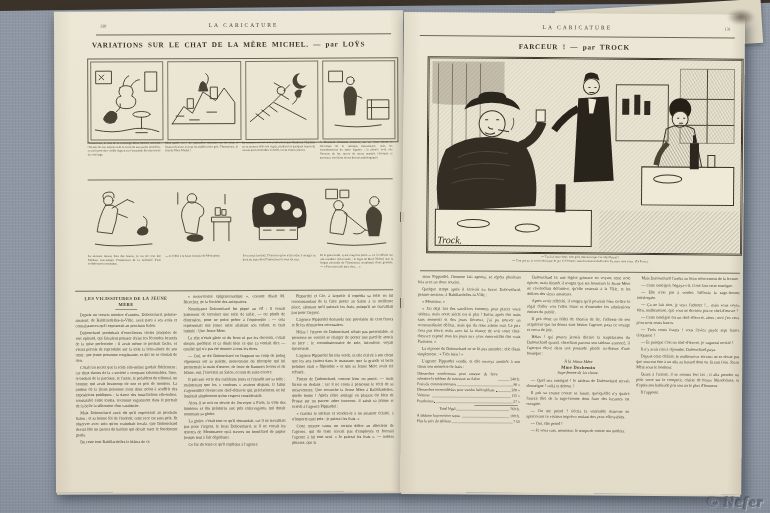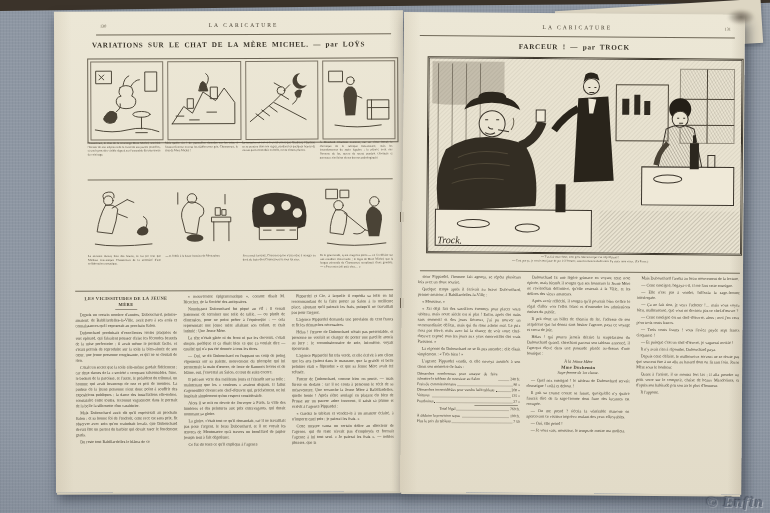--- a/index.html
+++ b/index.html
@@ -431,14 +431,14 @@
               <p>Il l'apporte.</p>
             </div>
           </div>
       </div>
     </div>
   </div>
 
   <div class="stitch" style="left:400px;top:212px;"></div>
   <div class="stitch" style="left:400px;top:298px;"></div>
   <div class="corner-shadow"></div>
-  <div class="watermark">© Enfin</div>
+  <div class="watermark">© Nefer</div>
 </div>
 
 </body></html>

